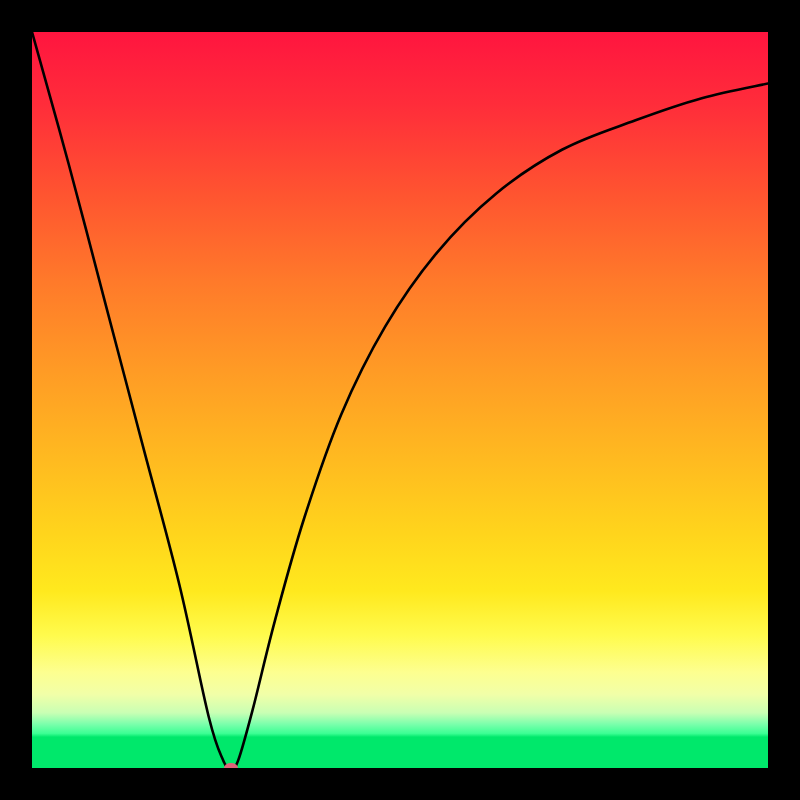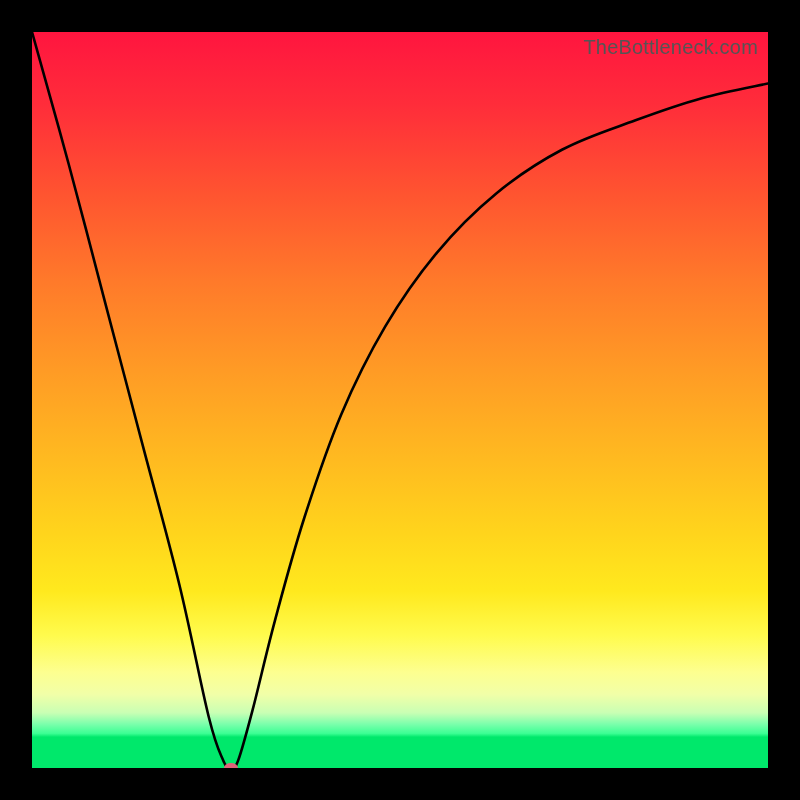--- a/index.html
+++ b/index.html
@@ -83,16 +83,15 @@
 
   <div class="plot-area">
     <div class="gradient-bg"></div>
 
     <svg class="curve-overlay" viewBox="0 0 736 736" preserveAspectRatio="none">
       <path id="curve-path" fill="none" stroke="#000" stroke-width="2.6" stroke-linejoin="round" stroke-linecap="round" d="M 0 0 C 6.6240000000000006 23.846400000000003 23.552000000000003 83.46240000000003 36.800000000000004 132.48000000000002 C 50.048 181.4976 60.35200000000001 221.9776 73.60000000000001 272.32 C 86.84800000000001 322.6624 97.15199999999999 361.8176 110.39999999999999 412.16 C 123.648 462.5024 135.2768 502.9824 147.20000000000002 552 C 159.12320000000003 601.0176 168.69119999999998 652.6848 176.64 684.48 C 184.5888 716.2752 187.3856 719.3664 191.36 728.64 C 195.33440000000002 737.9136 196.07040000000003 736 198.72000000000003 736 C 201.36960000000002 736 202.1056 739.2384 206.08 728.64 C 210.05440000000002 718.0416 214.176 702.2912 220.79999999999998 677.12 C 227.42399999999998 651.9488 233.6064 623.2447999999999 242.88000000000002 588.8 C 252.15360000000004 554.3552 260.3968 522.8543999999999 272.32 485.76 C 284.2432 448.6656 294.54720000000003 417.1648 309.12 382.72 C 323.6928 348.27520000000004 336.0576 323.54560000000004 353.28 294.40000000000003 C 370.50239999999997 265.25440000000003 384.928 244.64640000000009 404.8 220.80000000000007 C 424.672 196.95360000000005 441.15840000000003 180.46719999999996 463.68 161.91999999999996 C 486.2016 143.37279999999996 504.74879999999996 131.00799999999998 529.92 117.75999999999999 C 555.0912 104.512 578.3488 97.59360000000005 603.52 88.32000000000005 C 628.6912 79.04640000000005 645.9136 72.86400000000002 669.76 66.24000000000001 C 693.6064 59.616 724.0768 54.16959999999999 736 51.51999999999998"></path>
     </svg>
 
     <div id="marker" class="marker-dot" style="left: 198.72px; top: 736px;"></div>
 
-    <div class="watermark">TheBottleneck.com</div>
   </div>
 
 </div>
 
 </body></html>

